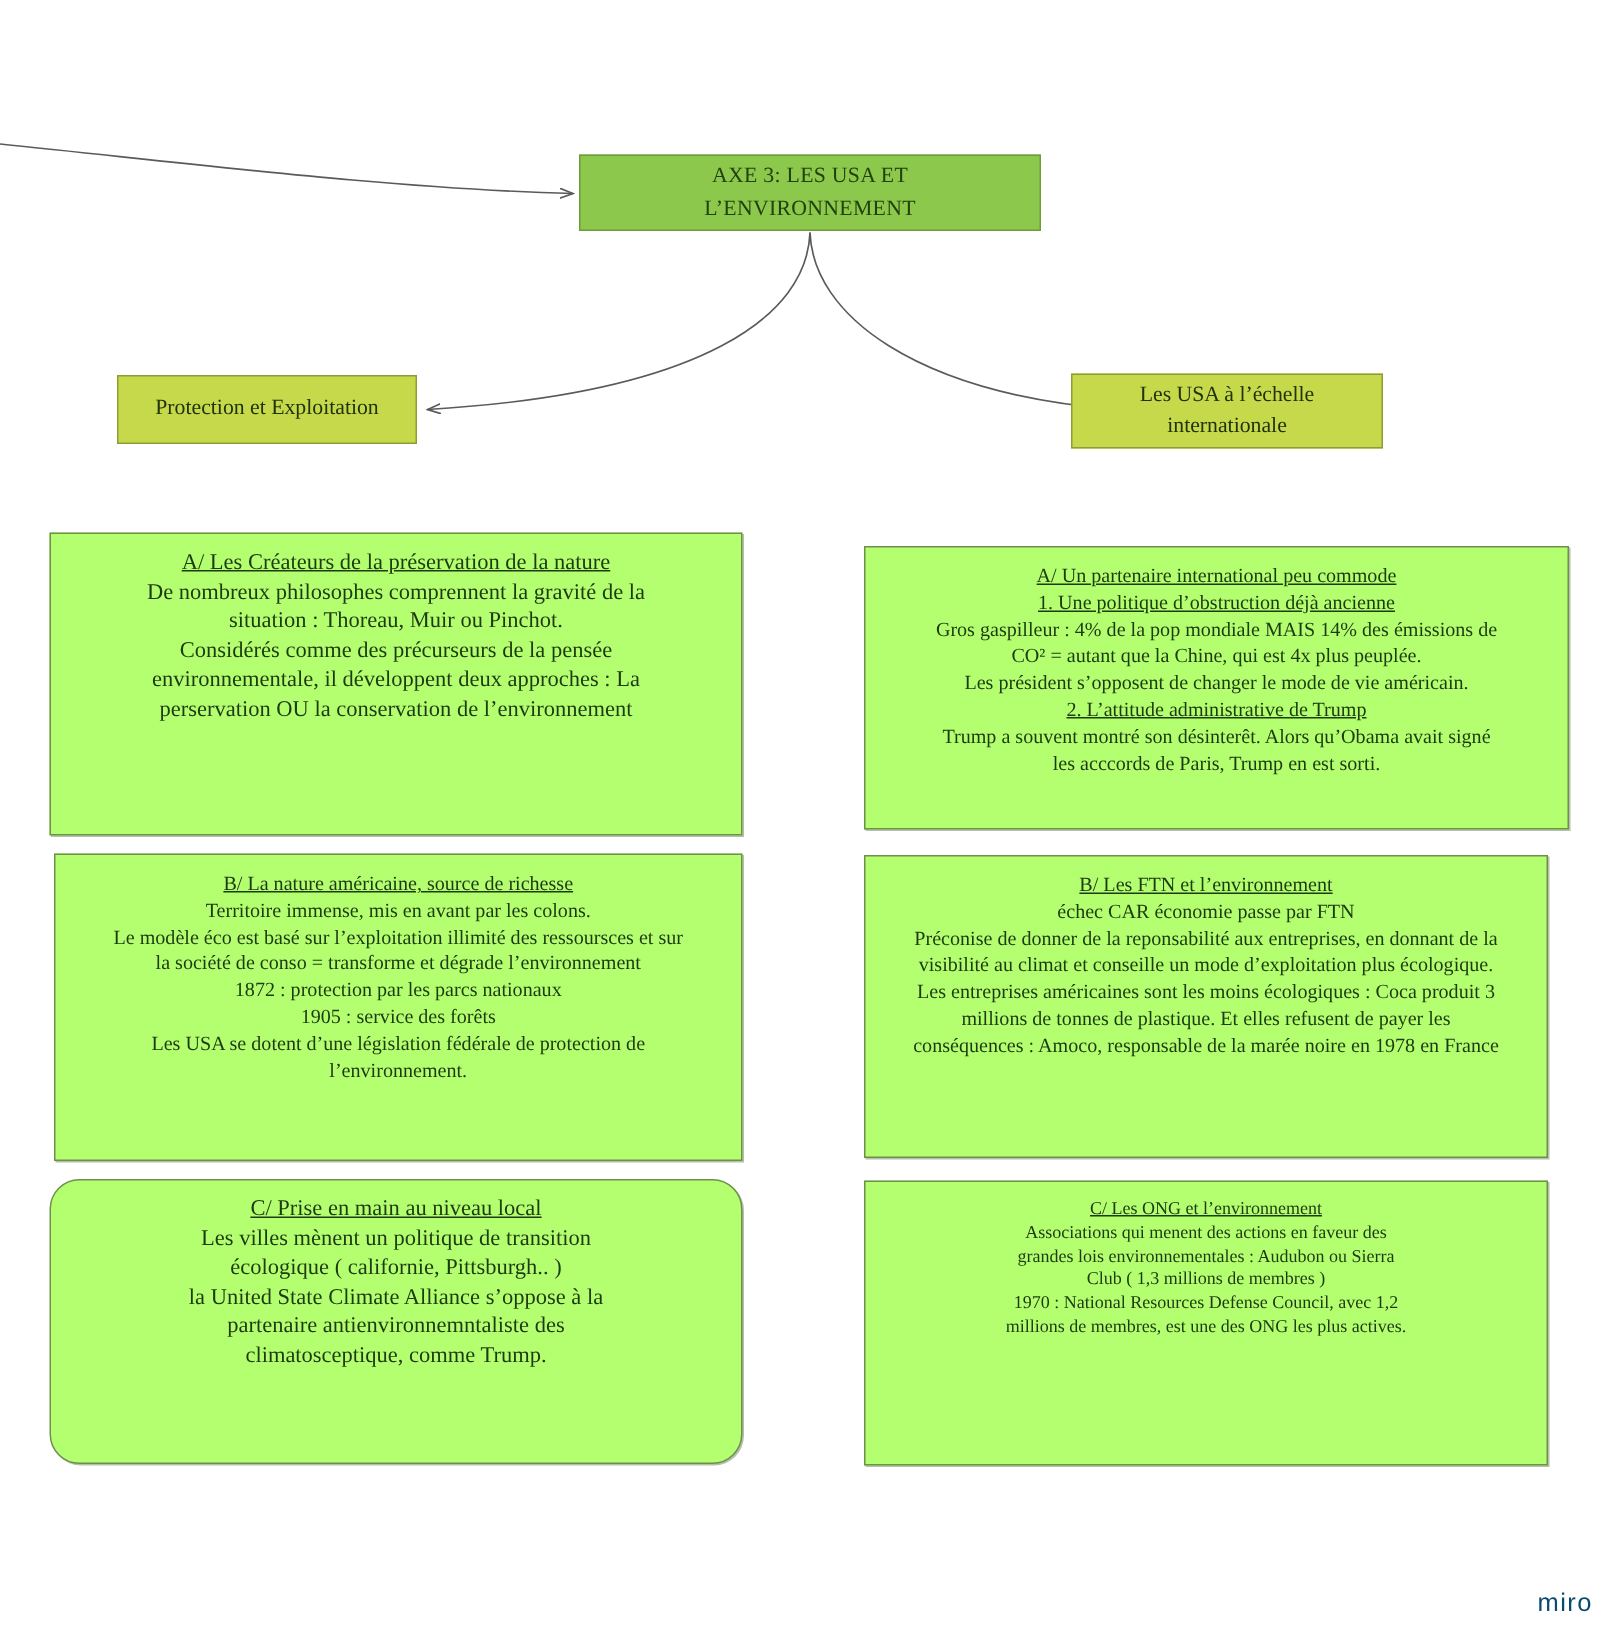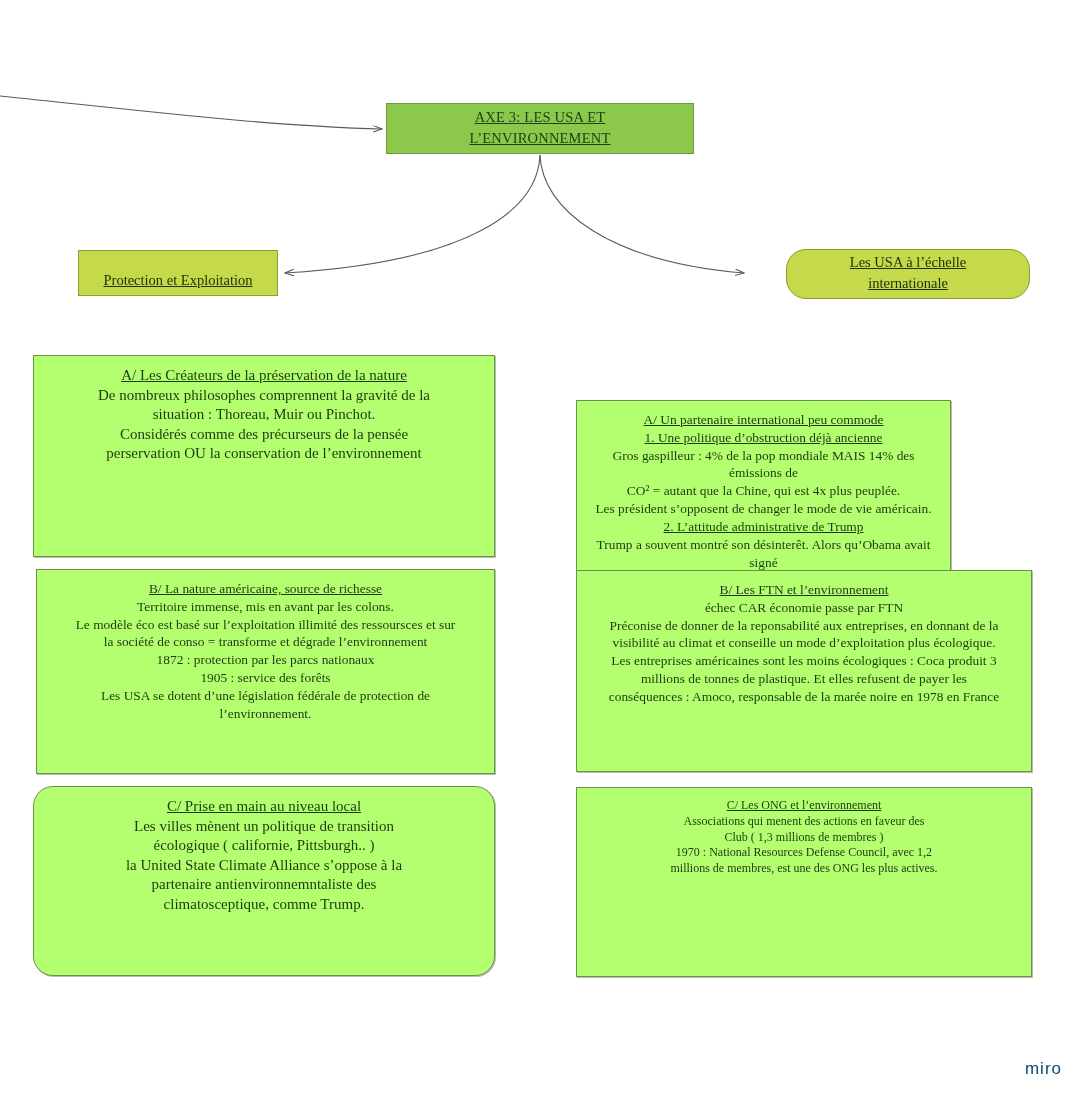--- a/index.html
+++ b/index.html
@@ -7,57 +7,57 @@
     width:1080px;height:1097px;
     background:#ffffff;
     font-family:"Liberation Serif","DejaVu Serif",serif;
     color:#1f3d14;
     position:relative;
     overflow:hidden;
   }
   #board{position:absolute;inset:0;}
   svg.links{position:absolute;left:0;top:0;width:1080px;height:1097px;pointer-events:none;}
 
-  .node{position:absolute;box-sizing:border-box;display:flex;align-items:flex-end;justify-content:center;text-align:center;text-decoration:underline;}
+  .node{position:absolute;box-sizing:border-box;display:flex;align-items:center;justify-content:center;text-align:center;}
 
   
   .title-node{
     left:386px;top:103px;width:308px;height:51px;
     background:#8cc84b;border:1px solid #6f9c3a;
     font-size:14.5px;line-height:1.45;letter-spacing:.2px;
     color:#23400f;
     padding:4px 10px;
   }
   
   .branch-node{
     background:#c6d94a;border:1px solid #8f9c33;
     color:#22330c;font-size:14.5px;line-height:1.45;padding:4px 10px;
   }
   #node-protection{left:78px;top:250px;width:200px;height:46px;}
-  #node-international{left:786px;top:249px;width:244px;height:50px;border-radius:20px;}
+  #node-international{left:714px;top:249px;width:208px;height:50px;}
 
   
   .card{
     position:absolute;box-sizing:border-box;
     background:#b4ff70;border:1px solid #6f8f4d;
     box-shadow:1px 1px 0 rgba(120,140,100,.55);
     padding:10px 14px;
     text-align:center;
     color:#1d3a10;
   }
   .card .hd{text-decoration:underline;display:block;}
   .card p{margin:0;}
   .big{font-size:15px;line-height:1.30;}
   .small{font-size:13.4px;line-height:1.33;}
   .mid{font-size:12px;line-height:1.32;}
 
   #card-a-left{left:33px;top:355px;width:462px;height:202px;}
   #card-b-left{left:36px;top:569px;width:459px;height:205px;}
   #card-c-left{left:33px;top:786px;width:462px;height:190px;border-radius:20px;}
-  #card-a-right{left:576px;top:364px;width:375px;height:189px;margin-top:36px;}
+  #card-a-right{left:576px;top:364px;width:470px;height:189px;}
   #card-b-right{left:576px;top:570px;width:456px;height:202px;}
   #card-c-right{left:576px;top:787px;width:456px;height:190px;}
 
   .watermark{
     position:absolute;right:18px;bottom:18px;
     font-family:"Liberation Sans","DejaVu Sans",sans-serif;
     font-size:17px;color:#0c4a6e;letter-spacing:1px;
   }
 </style>
 </head>
@@ -94,20 +94,21 @@
     </div>
   </div>
 
   <div class="card big" id="card-a-left">
     <p>
         <span class="hd">A/ Les Créateurs de la préservation de la nature</span>
       </p>
     <p>De nombreux philosophes comprennent la gravité de la</p>
     <p>situation : Thoreau, Muir ou Pinchot.</p>
     <p>Considérés comme des précurseurs de la pensée</p>
+    <p>environnementale, il développent deux approches : La</p>
     <p>perservation OU la conservation de l’environnement</p>
   </div>
 
   <div class="card small" id="card-b-left">
     <p>
         <span class="hd">B/ La nature américaine, source de richesse</span>
       </p>
     <p>Territoire immense, mis en avant par les colons.</p>
     <p>Le modèle éco est basé sur l’exploitation illimité des ressoursces et sur</p>
     <p>la société de conso = transforme et dégrade l’environnement</p>
@@ -155,19 +156,20 @@
     <p>Les entreprises américaines sont les moins écologiques : Coca produit 3</p>
     <p>millions de tonnes de plastique. Et elles refusent de payer les</p>
     <p>conséquences : Amoco, responsable de la marée noire en 1978 en France</p>
   </div>
 
   <div class="card mid" id="card-c-right">
     <p>
         <span class="hd">C/ Les ONG et l’environnement</span>
       </p>
     <p>Associations qui menent des actions en faveur des</p>
+    <p>grandes lois environnementales : Audubon ou Sierra</p>
     <p>Club ( 1,3 millions de membres )</p>
     <p>1970 : National Resources Defense Council, avec 1,2</p>
     <p>millions de membres, est une des ONG les plus actives.</p>
   </div>
 
   <div class="watermark">miro</div>
 </div>
 
 </body></html>

